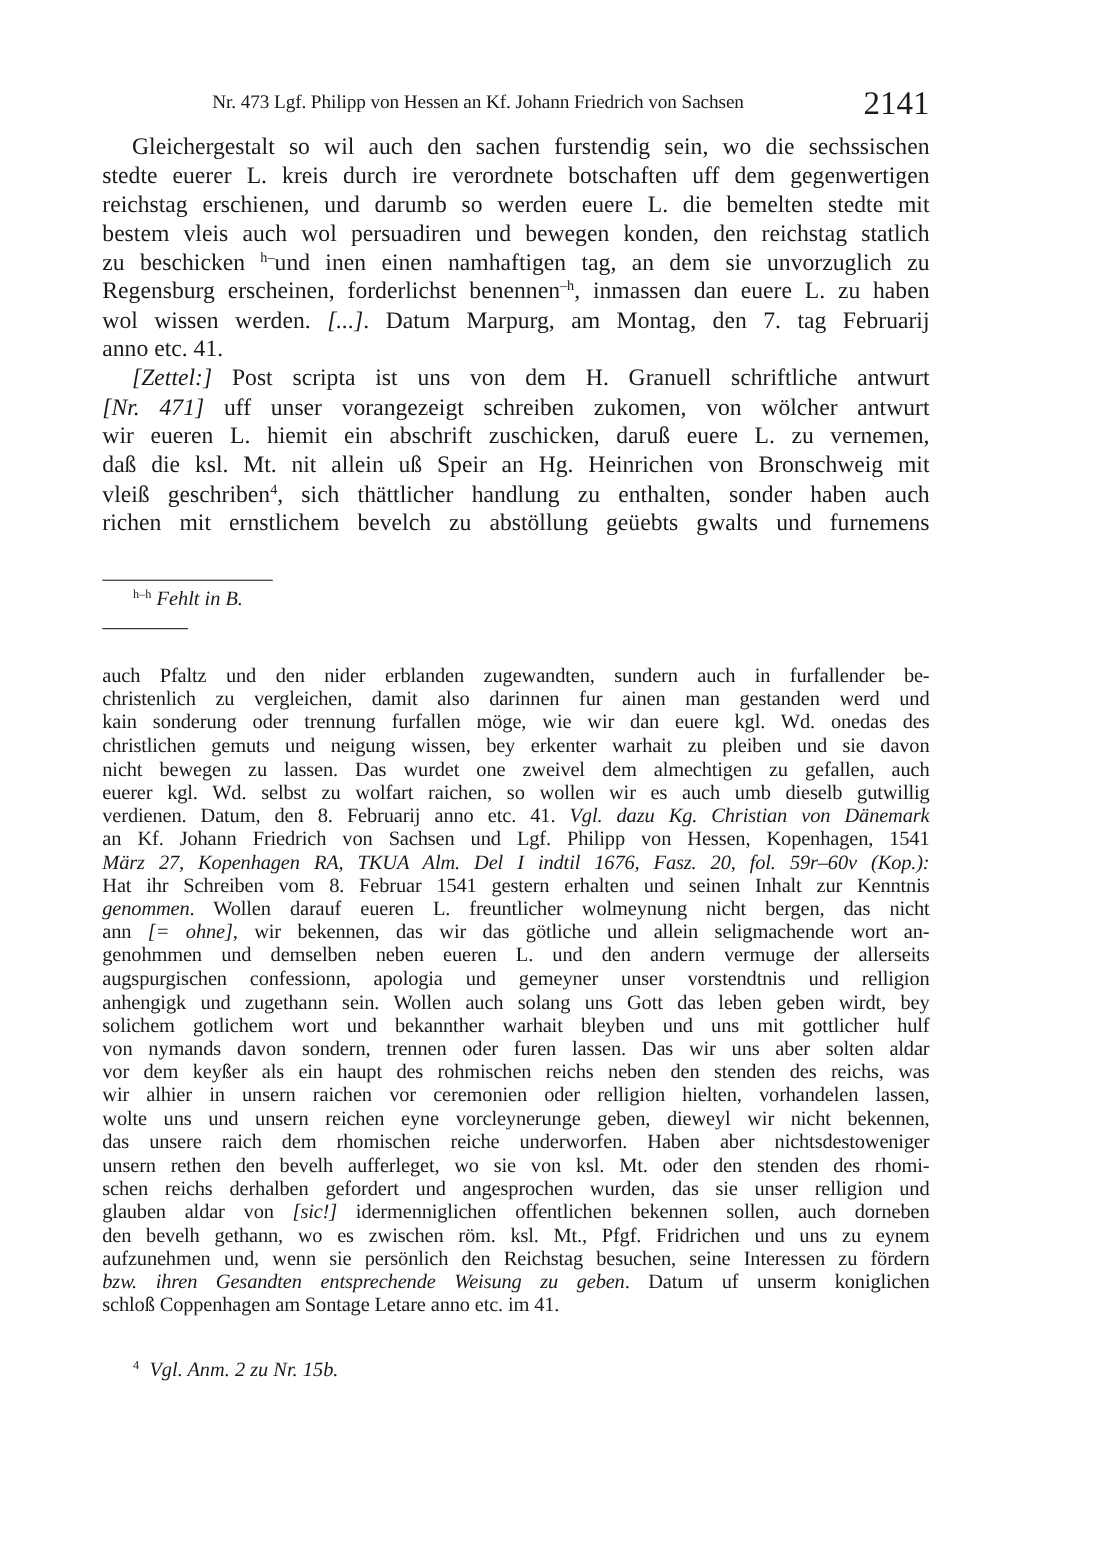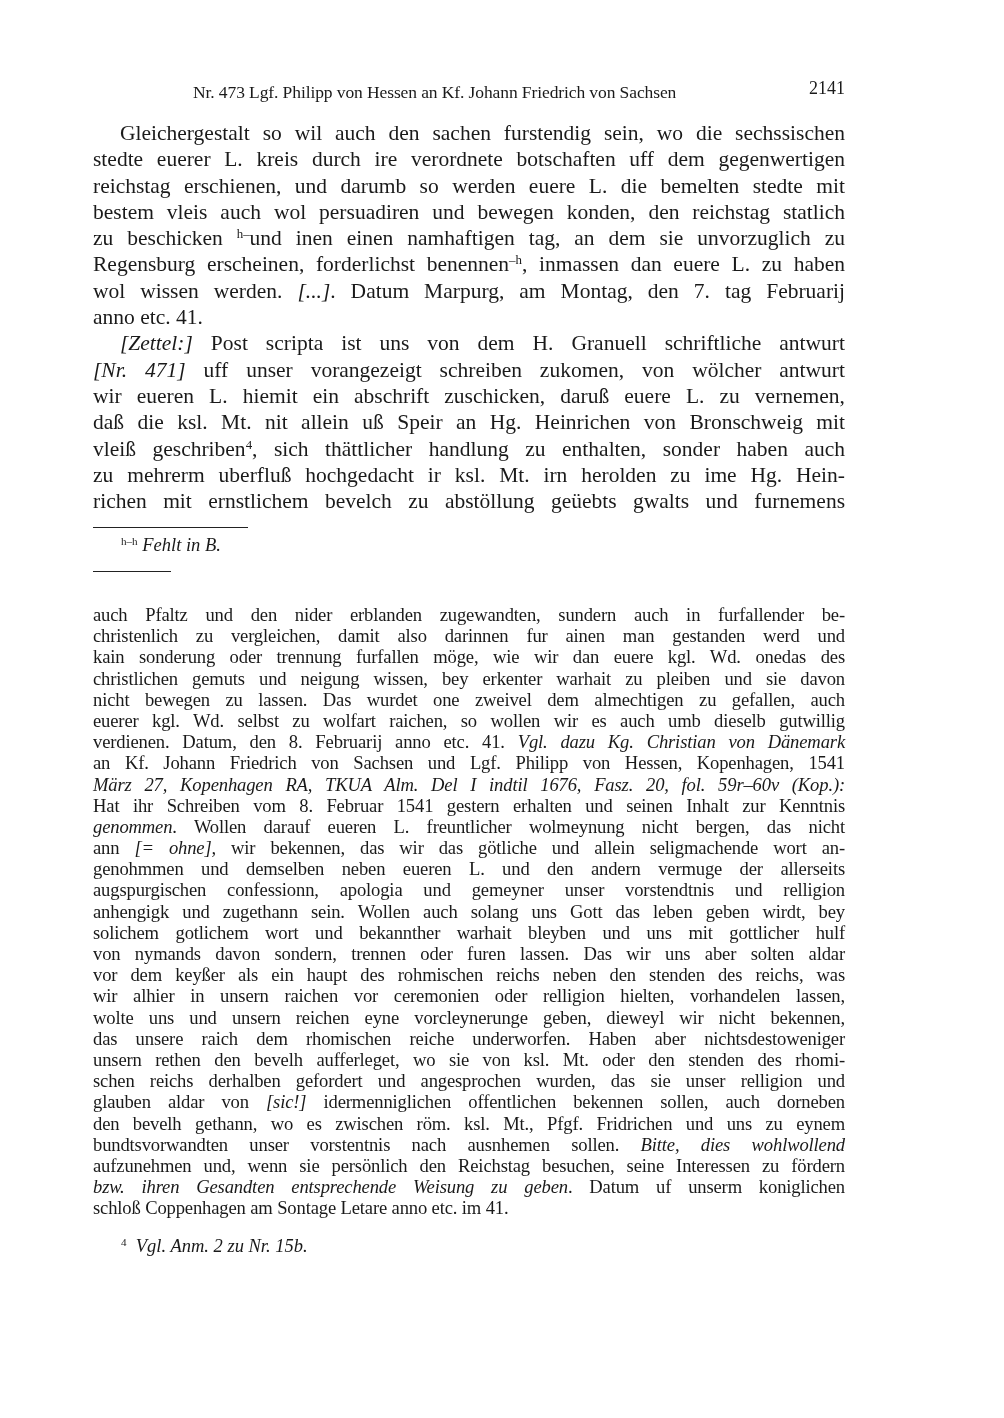--- a/index.html
+++ b/index.html
@@ -1,19 +1,19 @@
 <!DOCTYPE html>
 <html><head>
 <meta charset="utf-8">
 <style>
   html, body { margin: 0; padding: 0; background: #ffffff; }
   body { width: 1004px; height: 1418px; position: relative; overflow: hidden; color: #1a1a1a; font-family: "Liberation Serif", "DejaVu Serif", serif; }
   .header { position: absolute; top: 78px; left: 93px; width: 752px; height: 28px; text-align: center; }
   .running-head { position: absolute; left: 100px; top: 4px; font-size: 17.5px; letter-spacing: -0.1px; }
-  .page-num { position: absolute; right: 0; top: 0; font-size: 18px; margin-left: 39px; }
+  .page-num { position: absolute; right: 0; top: 0; font-size: 30px; margin-left: 39px; }
   .main { position: absolute; left: 93px; top: 120px; width: 752px; font-size: 21.5px; line-height: 26.3px; }
   .main .ln { display: block; white-space: nowrap; text-align: justify; text-align-last: justify; height: 26.3px; }
   .main .ln.last { text-align-last: left; }
   .indent { padding-left: 27px; }
   sup { font-size: 0.6em; vertical-align: 0.55em; line-height: 0; }
   .fn-rule1 { position: absolute; left: 93px; top: 527px; width: 155px; border-top: 1px solid #222; }
   .fn-h { position: absolute; left: 121px; top: 535px; font-size: 18.5px; }
   .fn-rule2 { position: absolute; left: 93px; top: 571px; width: 78px; border-top: 1px solid #222; }
   .notes { position: absolute; left: 93px; top: 574px; width: 752px; font-size: 18.6px; line-height: 21.2px; margin-top: 30px; }
   .notes .ln { display: block; white-space: nowrap; text-align: justify; text-align-last: justify; height: 21.2px; letter-spacing: -0.15px; }
@@ -36,21 +36,20 @@
     <span class="ln"><span>bestem vleis auch wol persuadiren und bewegen konden, den reichstag statlich</span></span>
     <span class="ln"><span>zu beschicken </span><sup>h–</sup><span>und inen einen namhaftigen tag, an dem sie unvorzuglich zu</span></span>
     <span class="ln"><span>Regensburg erscheinen, forderlichst benennen</span><sup>–h</sup><span>, inmassen dan euere L. zu haben</span></span>
     <span class="ln"><span>wol wissen werden. </span><i>[...]</i><span>. Datum Marpurg, am Montag, den 7. tag Februarij</span></span>
     <span class="ln last"><span>anno etc. 41.</span></span>
     <span class="ln indent"><i>[Zettel:]</i><span> Post scripta ist uns von dem H. Granuell schriftliche antwurt</span></span>
     <span class="ln"><i>[Nr. 471]</i><span> uff unser vorangezeigt schreiben zukomen, von wölcher antwurt</span></span>
     <span class="ln"><span>wir eueren L. hiemit ein abschrift zuschicken, daruß euere L. zu vernemen,</span></span>
     <span class="ln"><span>daß die ksl. Mt. nit allein uß Speir an Hg. Heinrichen von Bronschweig mit</span></span>
     <span class="ln"><span>vleiß geschriben</span><sup>4</sup><span>, sich thättlicher handlung zu enthalten, sonder haben auch</span></span>
-    <span class="ln"><span>zu mehrerm uberfluß hochgedacht ir ksl. Mt. irn herolden zu ime Hg. Hein-</span></span>
     <span class="ln"><span>richen mit ernstlichem bevelch zu abstöllung geüebts gwalts und furnemens</span></span>
   </div>
 
 <div class="fn-rule1"></div>
 <div class="fn-h">
   <sup>h–h</sup>
   <i>Fehlt in B.</i>
 </div>
 <div class="fn-rule2"></div>
 
@@ -73,21 +72,20 @@
     <span class="ln"><span>solichem gotlichem wort und bekannther warhait bleyben und uns mit gottlicher hulf</span></span>
     <span class="ln"><span>von nymands davon sondern, trennen oder furen lassen. Das wir uns aber solten aldar</span></span>
     <span class="ln"><span>vor dem keyßer als ein haupt des rohmischen reichs neben den stenden des reichs, was</span></span>
     <span class="ln"><span>wir alhier in unsern raichen vor ceremonien oder relligion hielten, vorhandelen lassen,</span></span>
     <span class="ln"><span>wolte uns und unsern reichen eyne vorcleynerunge geben, dieweyl wir nicht bekennen,</span></span>
     <span class="ln"><span>das unsere raich dem rhomischen reiche underworfen. Haben aber nichtsdestoweniger</span></span>
     <span class="ln"><span>unsern rethen den bevelh aufferleget, wo sie von ksl. Mt. oder den stenden des rhomi-</span></span>
     <span class="ln"><span>schen reichs derhalben gefordert und angesprochen wurden, das sie unser relligion und</span></span>
     <span class="ln"><span>glauben aldar von </span><i>[sic!]</i><span> idermenniglichen offentlichen bekennen sollen, auch dorneben</span></span>
     <span class="ln"><span>den bevelh gethann, wo es zwischen röm. ksl. Mt., Pfgf. Fridrichen und uns zu eynem</span></span>
-    <span class="ln"><span>bundtsvorwandten unser vorstentnis nach ausnhemen sollen. </span><i>Bitte, dies wohlwollend</i></span>
     <span class="ln"><span>aufzunehmen und, wenn sie persönlich den Reichstag besuchen, seine Interessen zu fördern</span></span>
     <span class="ln"><i>bzw. ihren Gesandten entsprechende Weisung zu geben</i><span>. Datum uf unserm koniglichen</span></span>
     <span class="ln last"><span>schloß Coppenhagen am Sontage Letare anno etc. im 41.</span></span>
   </div>
 
 <div class="fn4">
   <sup>4</sup>&nbsp;
   <i>Vgl. Anm. 2 zu Nr. 15b.</i>
 </div>
 

